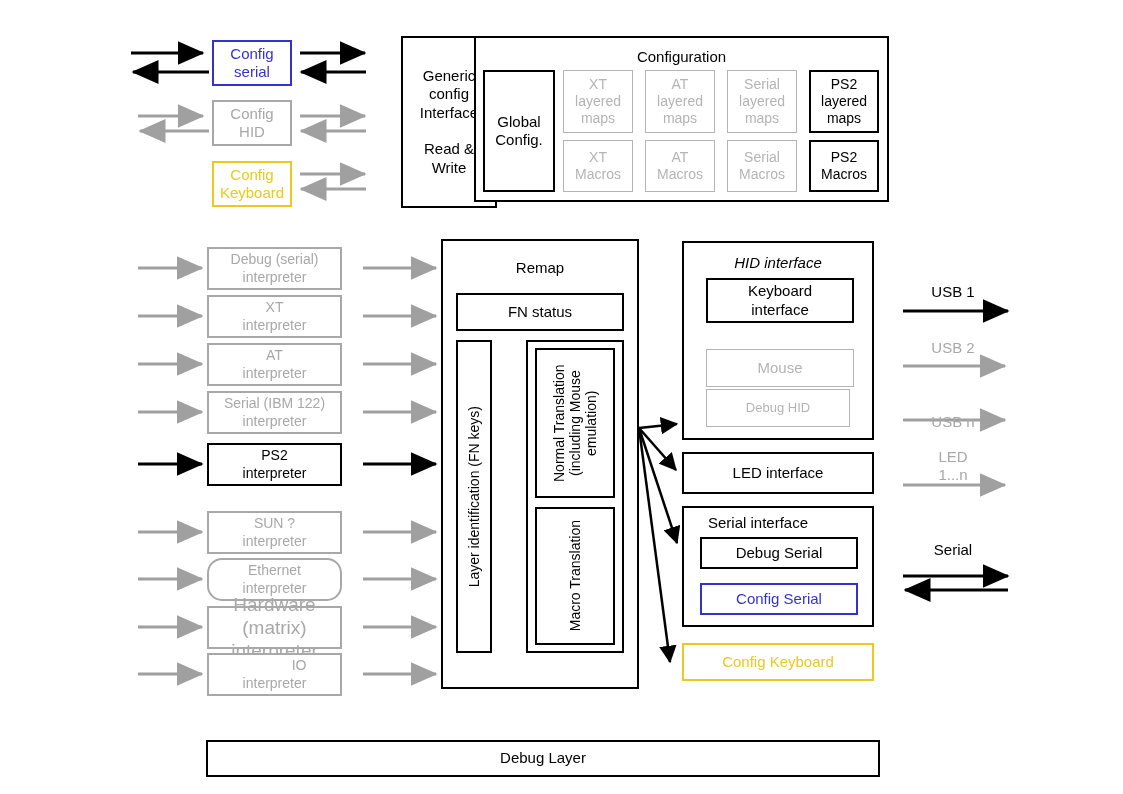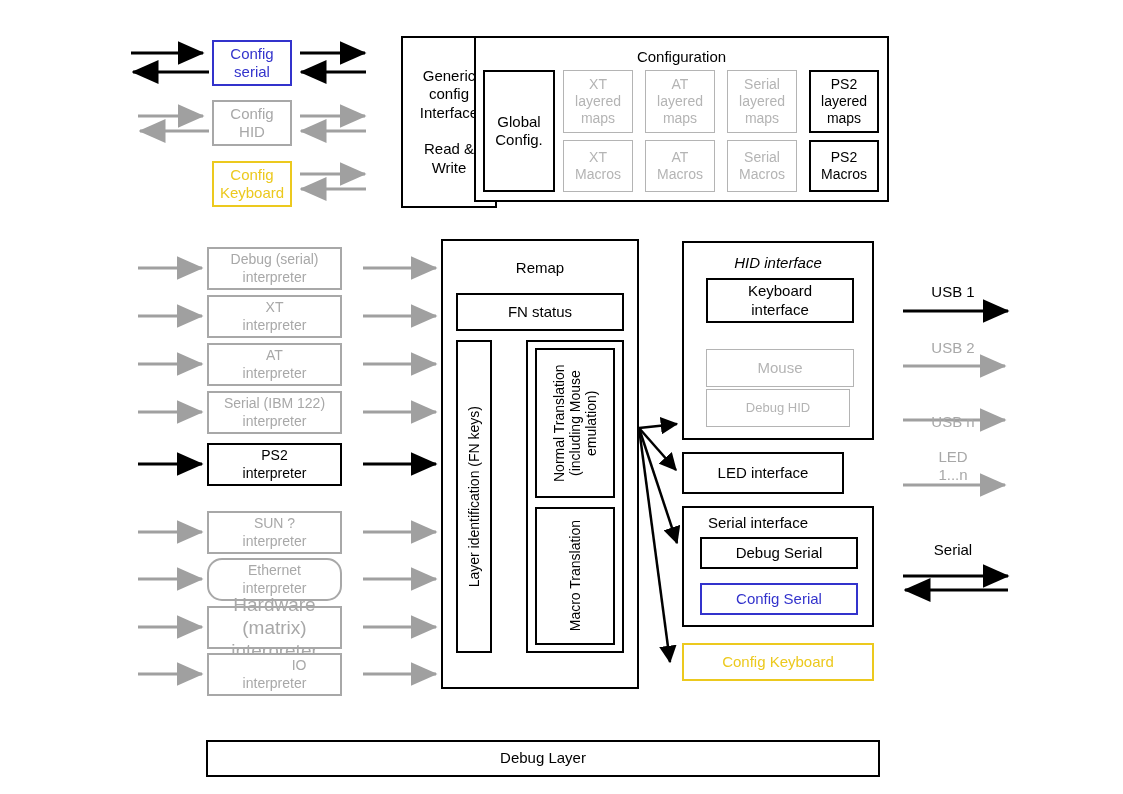--- a/index.html
+++ b/index.html
@@ -324,21 +324,21 @@
   </div>
 
   <div class="group" style="left:682px; top:241px; width:192px; height:199px;"></div>
   <div class="group-title" style="left:682px; top:254px; width:192px; font-size:15px;font-style:italic;">HID interface</div>
 
   <div class="box b-active" style="left:706px; top:278px; width:148px; height:45px; font-size:15px;">Keyboard
 interface</div>
   <div class="box b-dim-thin" style="left:706px; top:337px; width:148px; height:38px; font-size:15px;margin-top:12px;">Mouse</div>
   <div class="box b-dim-thin" style="left:706px; top:389px; width:144px; height:38px; font-size:13px;">Debug HID</div>
 
-  <div class="box b-active" style="left:682px; top:452px; width:162px; height:42px; font-size:15px;">LED interface</div>
+  <div class="box b-active" style="left:682px; top:452px; width:192px; height:42px; font-size:15px;">LED interface</div>
 
   <div class="group" style="left:682px; top:506px; width:192px; height:121px;"></div>
   <div class="group-title" style="left:682px; top:514px; width:152px; font-size:15px;">Serial interface</div>
 
   <div class="box b-active" style="left:700px; top:537px; width:158px; height:32px; font-size:15px;">Debug Serial</div>
   <div class="box b-blue" style="left:700px; top:583px; width:158px; height:32px; font-size:15px;">Config Serial</div>
 
   <div class="box b-yellow" style="left:682px; top:643px; width:192px; height:38px; font-size:15px;">Config Keyboard</div>
 
   <div class="label lbl-dark" style="left:908px; top:283px; width:90px; font-size:15px;">USB 1</div>

